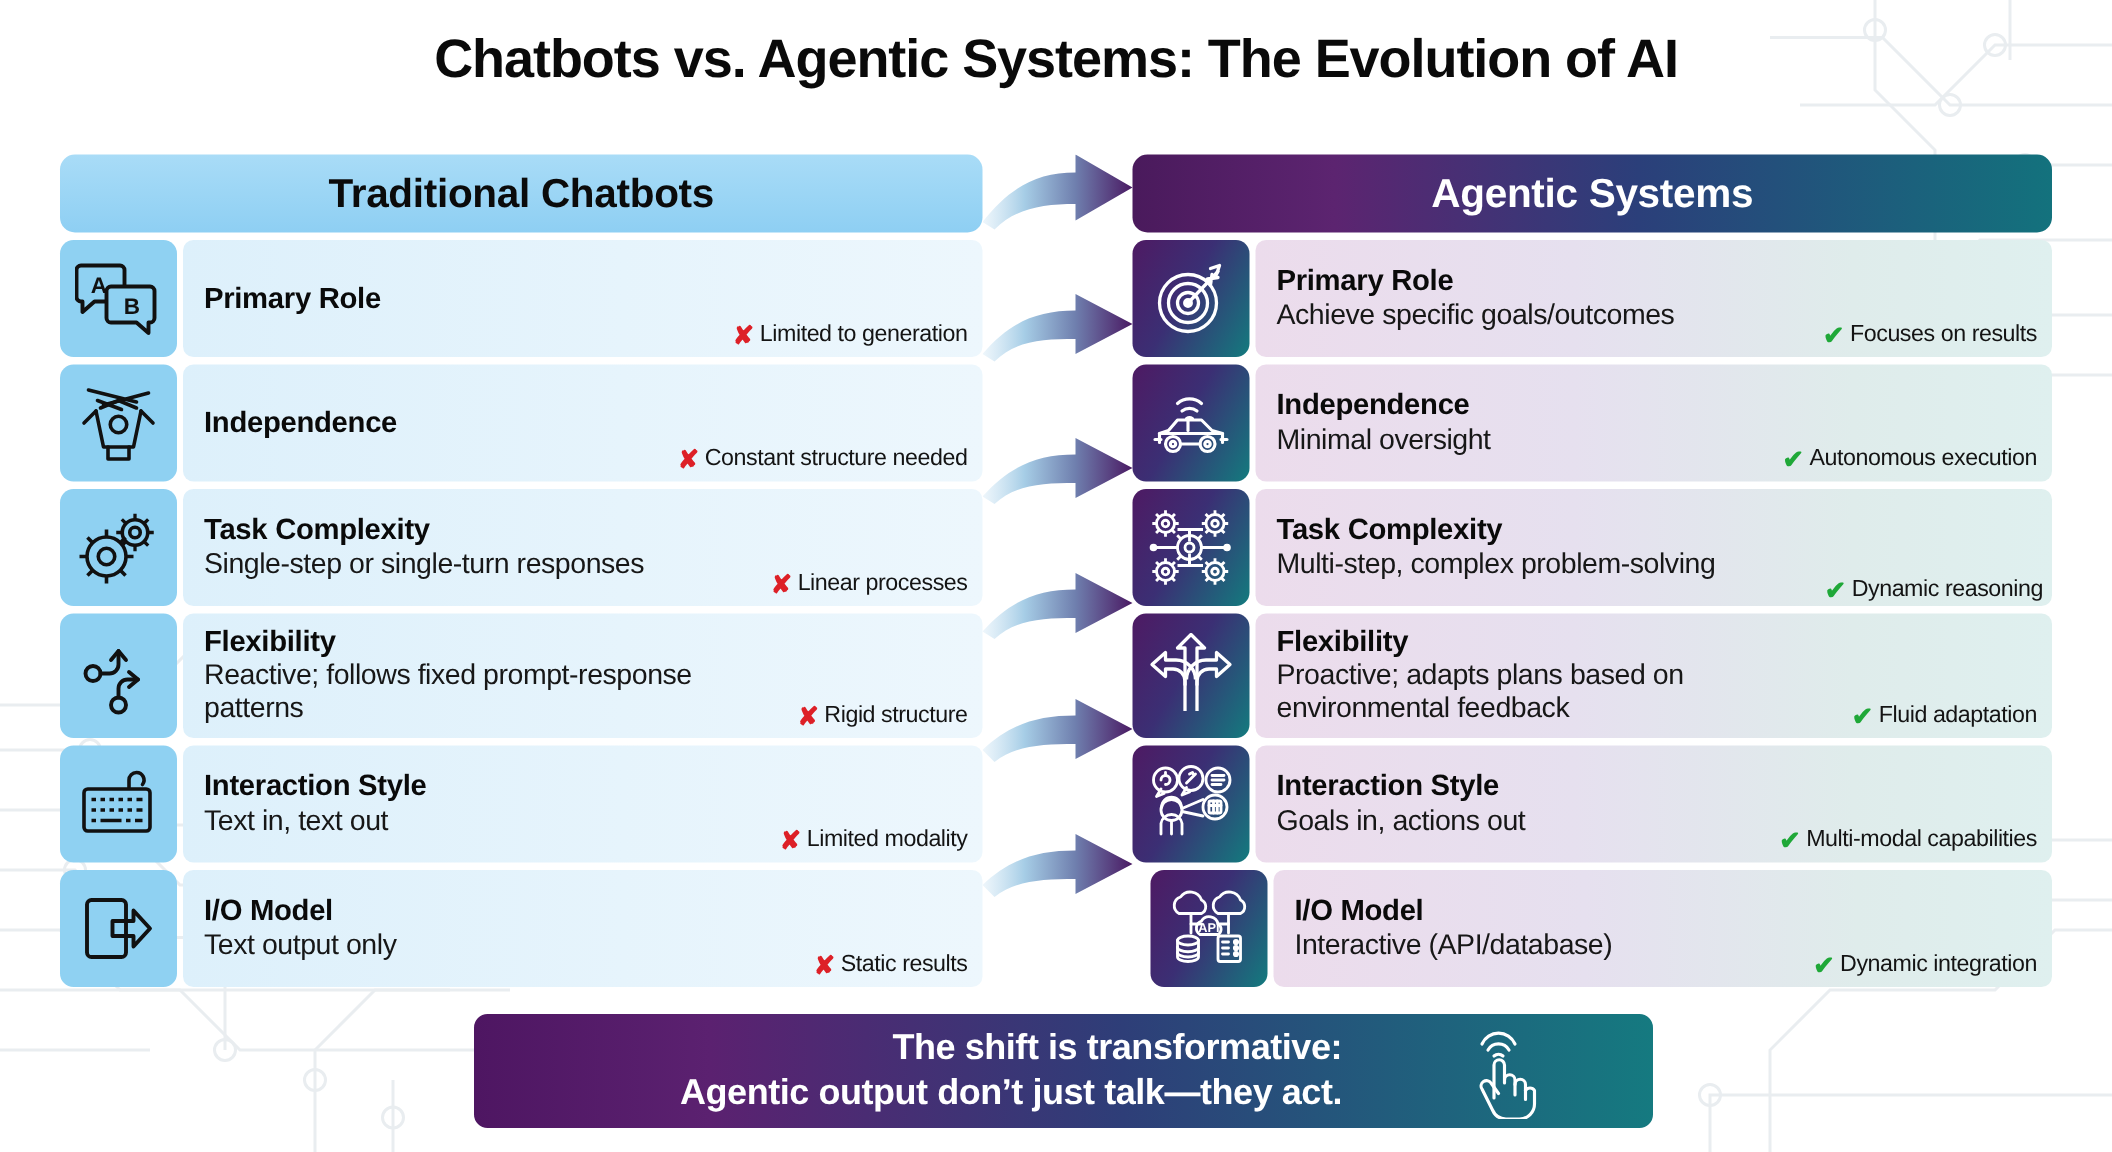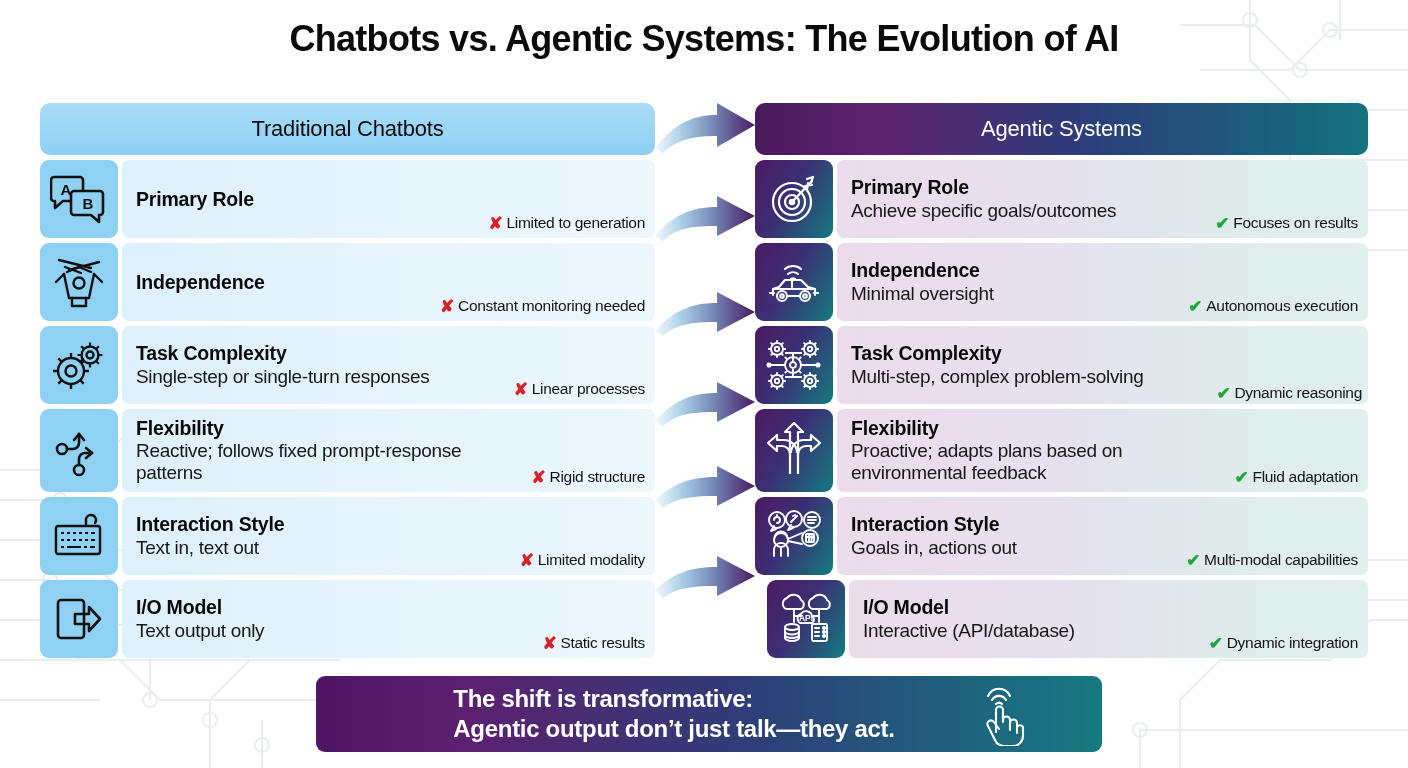--- a/index.html
+++ b/index.html
@@ -24,21 +24,21 @@
   }
 
   
   .col{position:absolute;top:103px;}
   .col-left{left:40px;width:615px;}
   .col-right{left:755px;width:613px;}
 
   .col-header{
     height:52px;border-radius:10px;
     display:flex;align-items:center;justify-content:center;
-    font-size:22px;font-weight:normal;letter-spacing:-0.2px;
+    font-size:27px;font-weight:bold;letter-spacing:-0.2px;
   }
   .col-header.left{
     background:linear-gradient(180deg,#a9dcf7 0%,#8ecff3 100%);
     color:#0b0b0b;
   }
   .col-header.right{
     background:linear-gradient(90deg,#4a1a5c 0%,#5c2470 22%,#2b3f7a 55%,#13727d 100%);
     color:#ffffff;
   }
 
@@ -80,21 +80,21 @@
   #arrows{position:absolute;left:655px;top:103px;width:105px;height:570px;z-index:3;}
 
   
   .banner{
     position:absolute;left:316px;top:676px;width:786px;height:76px;
     border-radius:9px;
     background:linear-gradient(90deg,#4e1662 0%,#5b2170 20%,#2e3e78 55%,#157a80 100%);
     display:flex;align-items:center;justify-content:center;
   }
   .banner-text{
-    color:#ffffff;text-align:left;font-weight:bold;
+    color:#ffffff;text-align:right;font-weight:bold;
     font-size:24px;line-height:1.27;letter-spacing:-0.3px;
     padding-right:70px;
   }
   .banner-icon{position:absolute;right:72px;top:50%;transform:translateY(-50%);}
 </style>
 </head>
 <body>
 
 <svg id="circuit-bg" width="1408" height="768" viewBox="0 0 1408 768">
   <g stroke="#e9edf0" stroke-width="2" fill="none">
@@ -172,21 +172,21 @@
             <path d="M13 20 L18 44 h20 L43 20"></path>
             <circle cx="28" cy="29" r="5.5"></circle>
             <path d="M13 20 L5 28 M43 20 L51 28"></path>
             <path d="M21 44 v8 h14 v-8"></path>
           </svg>
         </div>
         <div class="row-body left">
           <div class="r-title">Independence</div>
           <div class="tag neg">
             <span class="mark">✘</span>
-            <span>Constant monitoring needed</span>
+            <span>Constant structure needed</span>
           </div>
         </div>
       </div>
 
       <div class="row" style="top:166px;height:78px;">
         <div class="icon-box left">
           <svg width="56" height="56" viewBox="0 0 56 56" fill="none" stroke="#111" stroke-width="2.4" stroke-linejoin="round">
             <g transform="translate(20,34)">
               <circle r="13"></circle>
                 <circle r="5.5"></circle>

